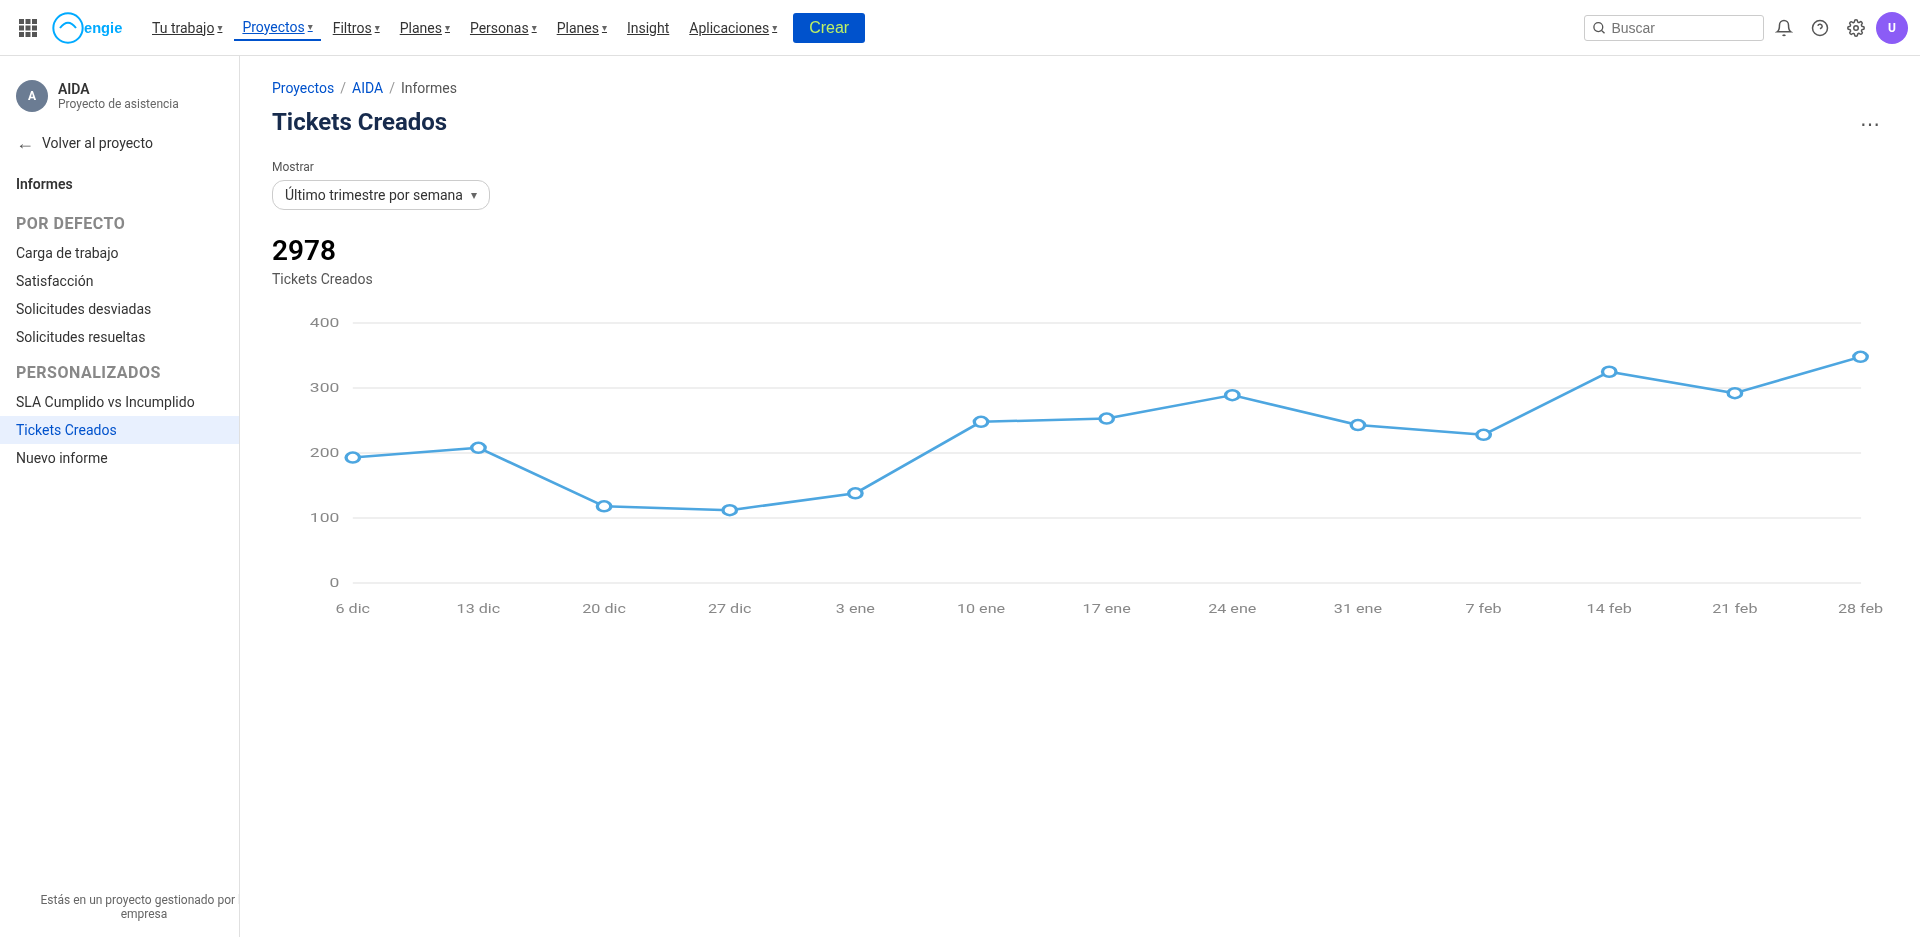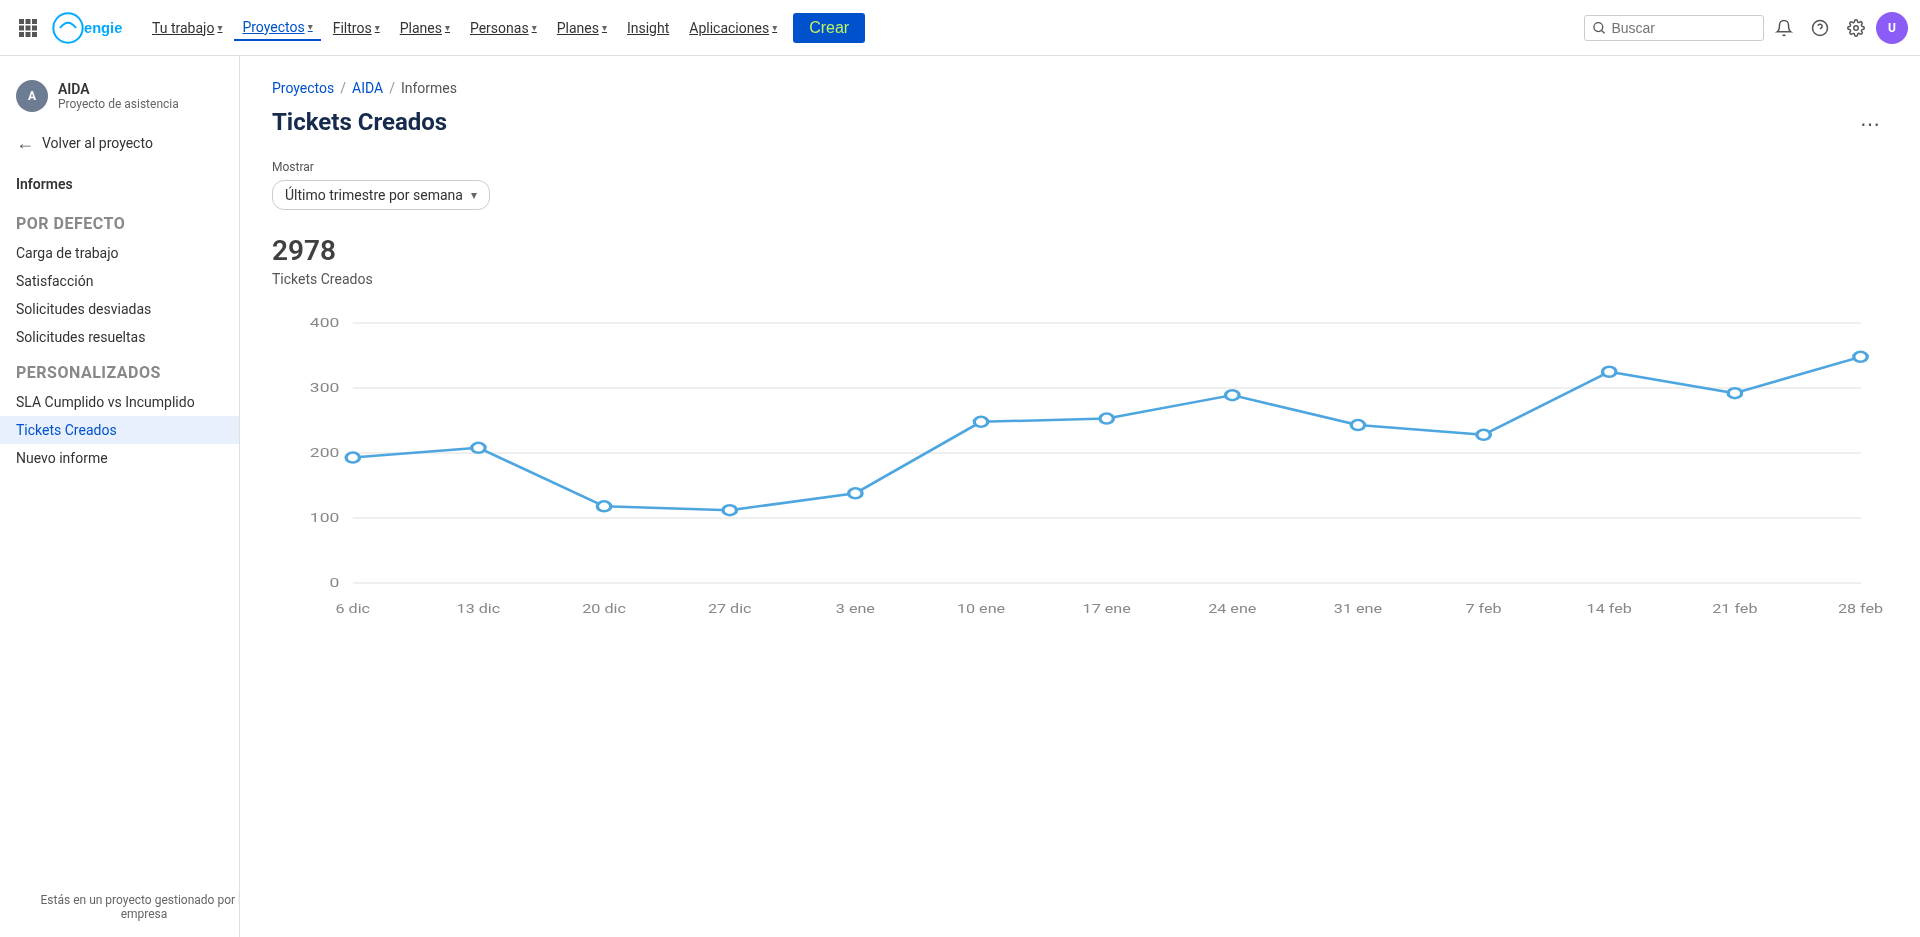--- a/index.html
+++ b/index.html
@@ -104,21 +104,21 @@
     .filter-select {
       display: flex; align-items: center; gap: 8px;
       border: 1px solid #ccc; border-radius: 12px; padding: 6px 12px;
       cursor: pointer; font-size: 14px; color: #333; background: #fff;
       width: fit-content;
     }
     .filter-select .chevron { font-size: 12px; color: #666; }
 
     
     .metric-section { margin-bottom: 16px; }
-    .metric-value { font-size: 28px; font-weight: 600; color: #404040; margin-bottom: 4px; }
+    .metric-value { font-size: 28px; font-weight: 600; color: #000000; margin-bottom: 4px; }
     .metric-label { font-size: 14px; color: #555; }
 
     
     .chart-container { width: 100%; margin-top: 16px; position: relative; }
     .chart-area { width: 100%; height: 340px; position: relative; }
     svg.chart-svg { width: 100%; height: 100%; overflow: visible; }
   </style>
 </head>
 <body>
 

